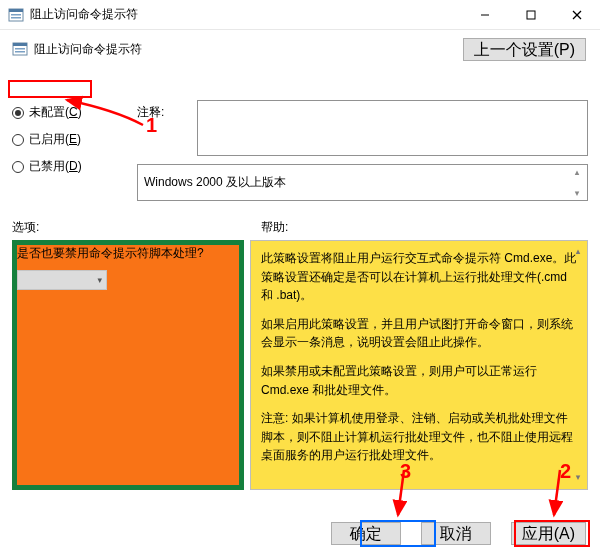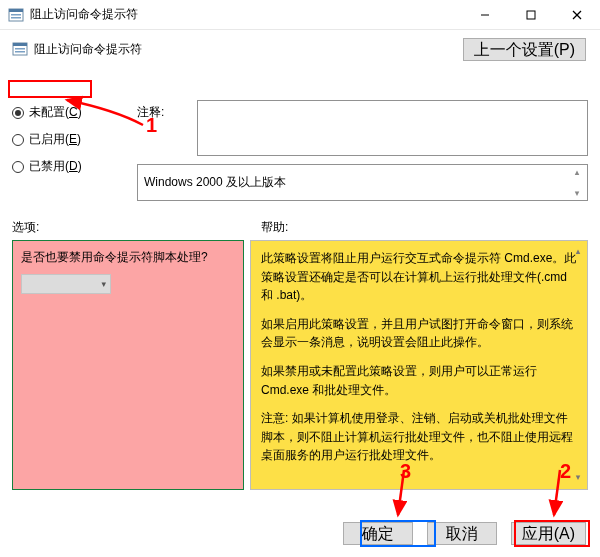--- a/index.html
+++ b/index.html
@@ -32,30 +32,30 @@
   .field-label { width:60px; padding-top:4px; font-size:12px; }
   .textarea { flex:1; border:1px solid #919191; background:#fff; resize:none; font-size:12px; padding:2px 4px; height:56px; }
   .platform { flex:1; border:1px solid #919191; background:#fff; padding:4px 6px; height:37px; position:relative; font-size:12px; display:flex; align-items:center; }
   .scroll-hint { position:absolute; right:2px; top:2px; bottom:2px; width:16px; display:flex; flex-direction:column; justify-content:space-between; color:#888; font-size:9px; align-items:center; }
 
   .section-labels { display:flex; margin-top:10px; }
   .section-labels .lbl { font-size:12px; }
   .section-labels .left { width:249px; }
 
   .lower { display:flex; gap:6px; margin-top:4px; }
-  .opt-panel { width:232px; border:1px solid #15803d; background:#fca5a5; padding:8px; height:250px; position:relative; }
+  .opt-panel { width:232px; border:5px solid #15803d; background:#f97316; padding:0; height:250px; position:relative; }
   .opt-panel .qtext { font-size:12px; }
   .opt-select { margin-top:8px; width:90px; height:20px; background:#dcdcdc; border:1px solid #c5c5c5; display:flex; align-items:center; justify-content:flex-end; padding-right:4px;}
   .opt-select .chev { font-size:9px; color:#555; }
 
   .help-panel { flex:1; border:1px solid #bdbdbd; background:#fde047; padding:8px 10px; height:250px; font-size:12px; line-height:1.55; overflow:hidden; position:relative; }
   .help-panel p { margin:0 0 10px 0; }
   .help-scroll { position:absolute; right:2px; top:4px; bottom:4px; width:14px; display:flex; flex-direction:column; justify-content:space-between; align-items:center; color:#777; font-size:9px;}
 
-  .footer { position:absolute; right:14px; bottom:12px; display:flex; gap:2px; }
+  .footer { position:absolute; right:14px; bottom:12px; display:flex; gap:8px; }
 
   
   .ann { position:absolute; pointer-events:none; }
   .red-box { border:2px solid #ff0000; }
   .blue-box { border:2px solid #0068ff; }
   .ann-num { color:#ff0000; font-size:20px; font-weight:bold; font-family: Arial, sans-serif; }
 
   svg.arrow { position:absolute; pointer-events:none; }
 </style>
 </head>

